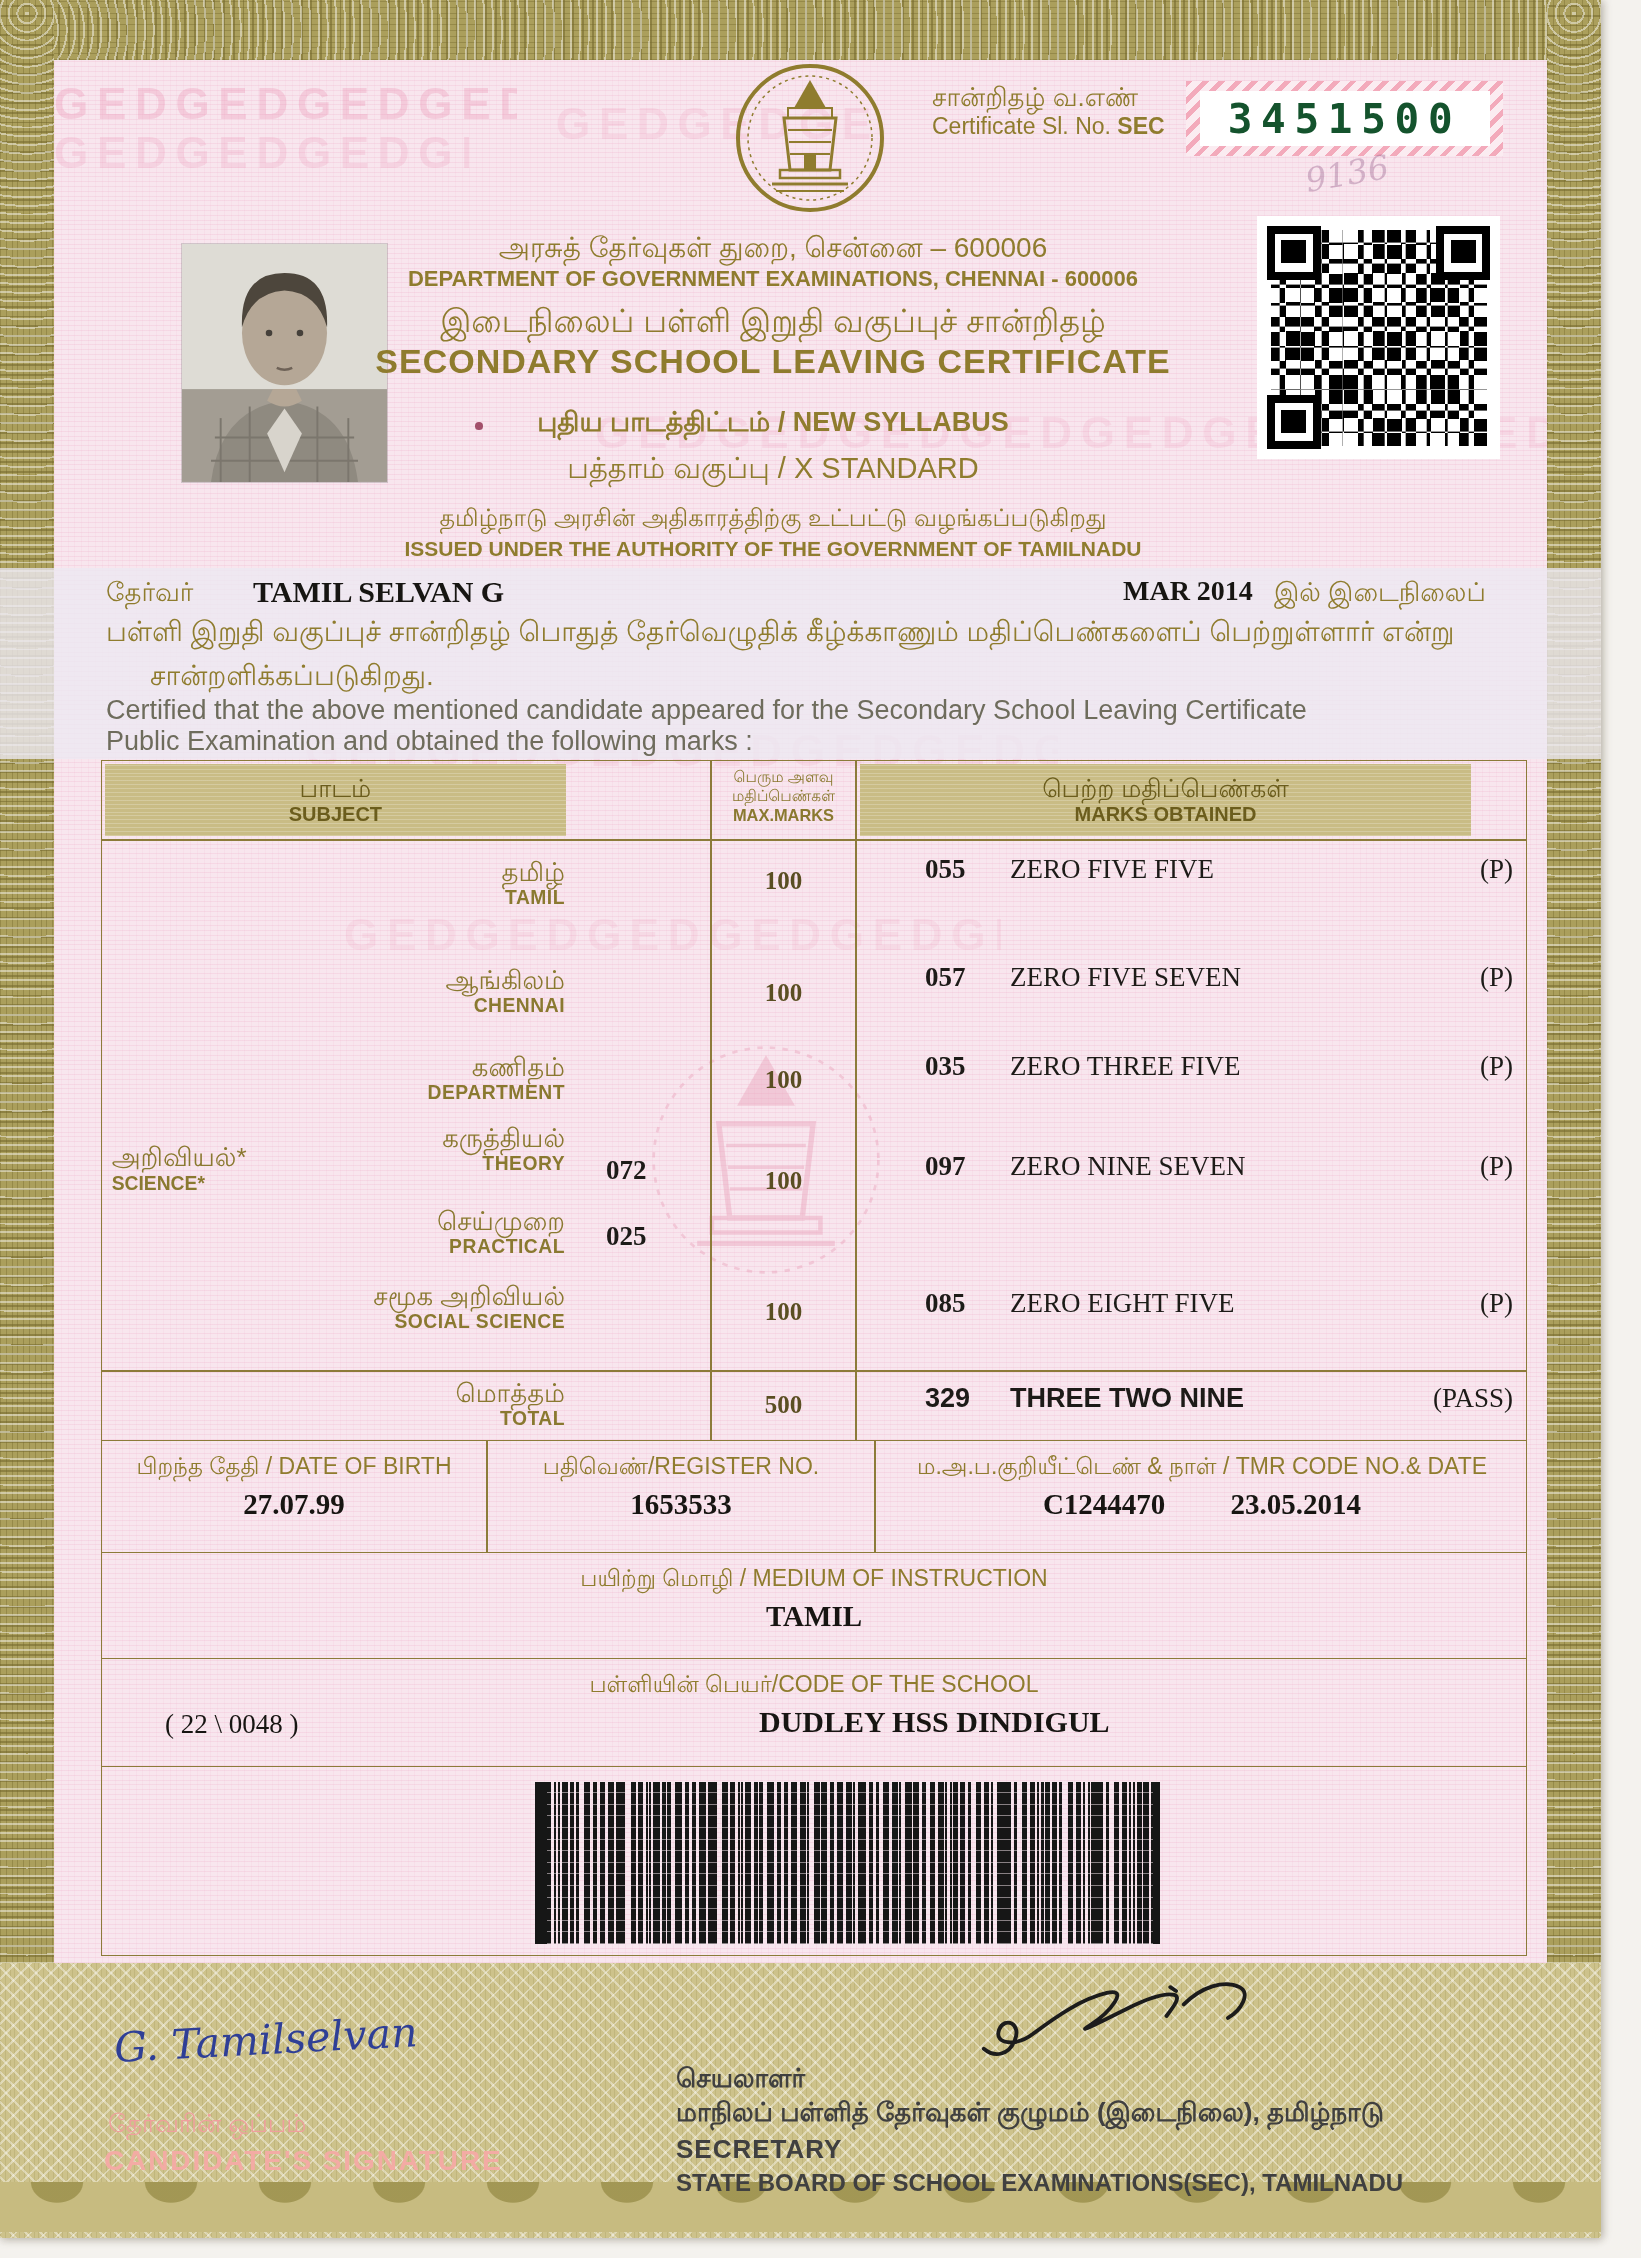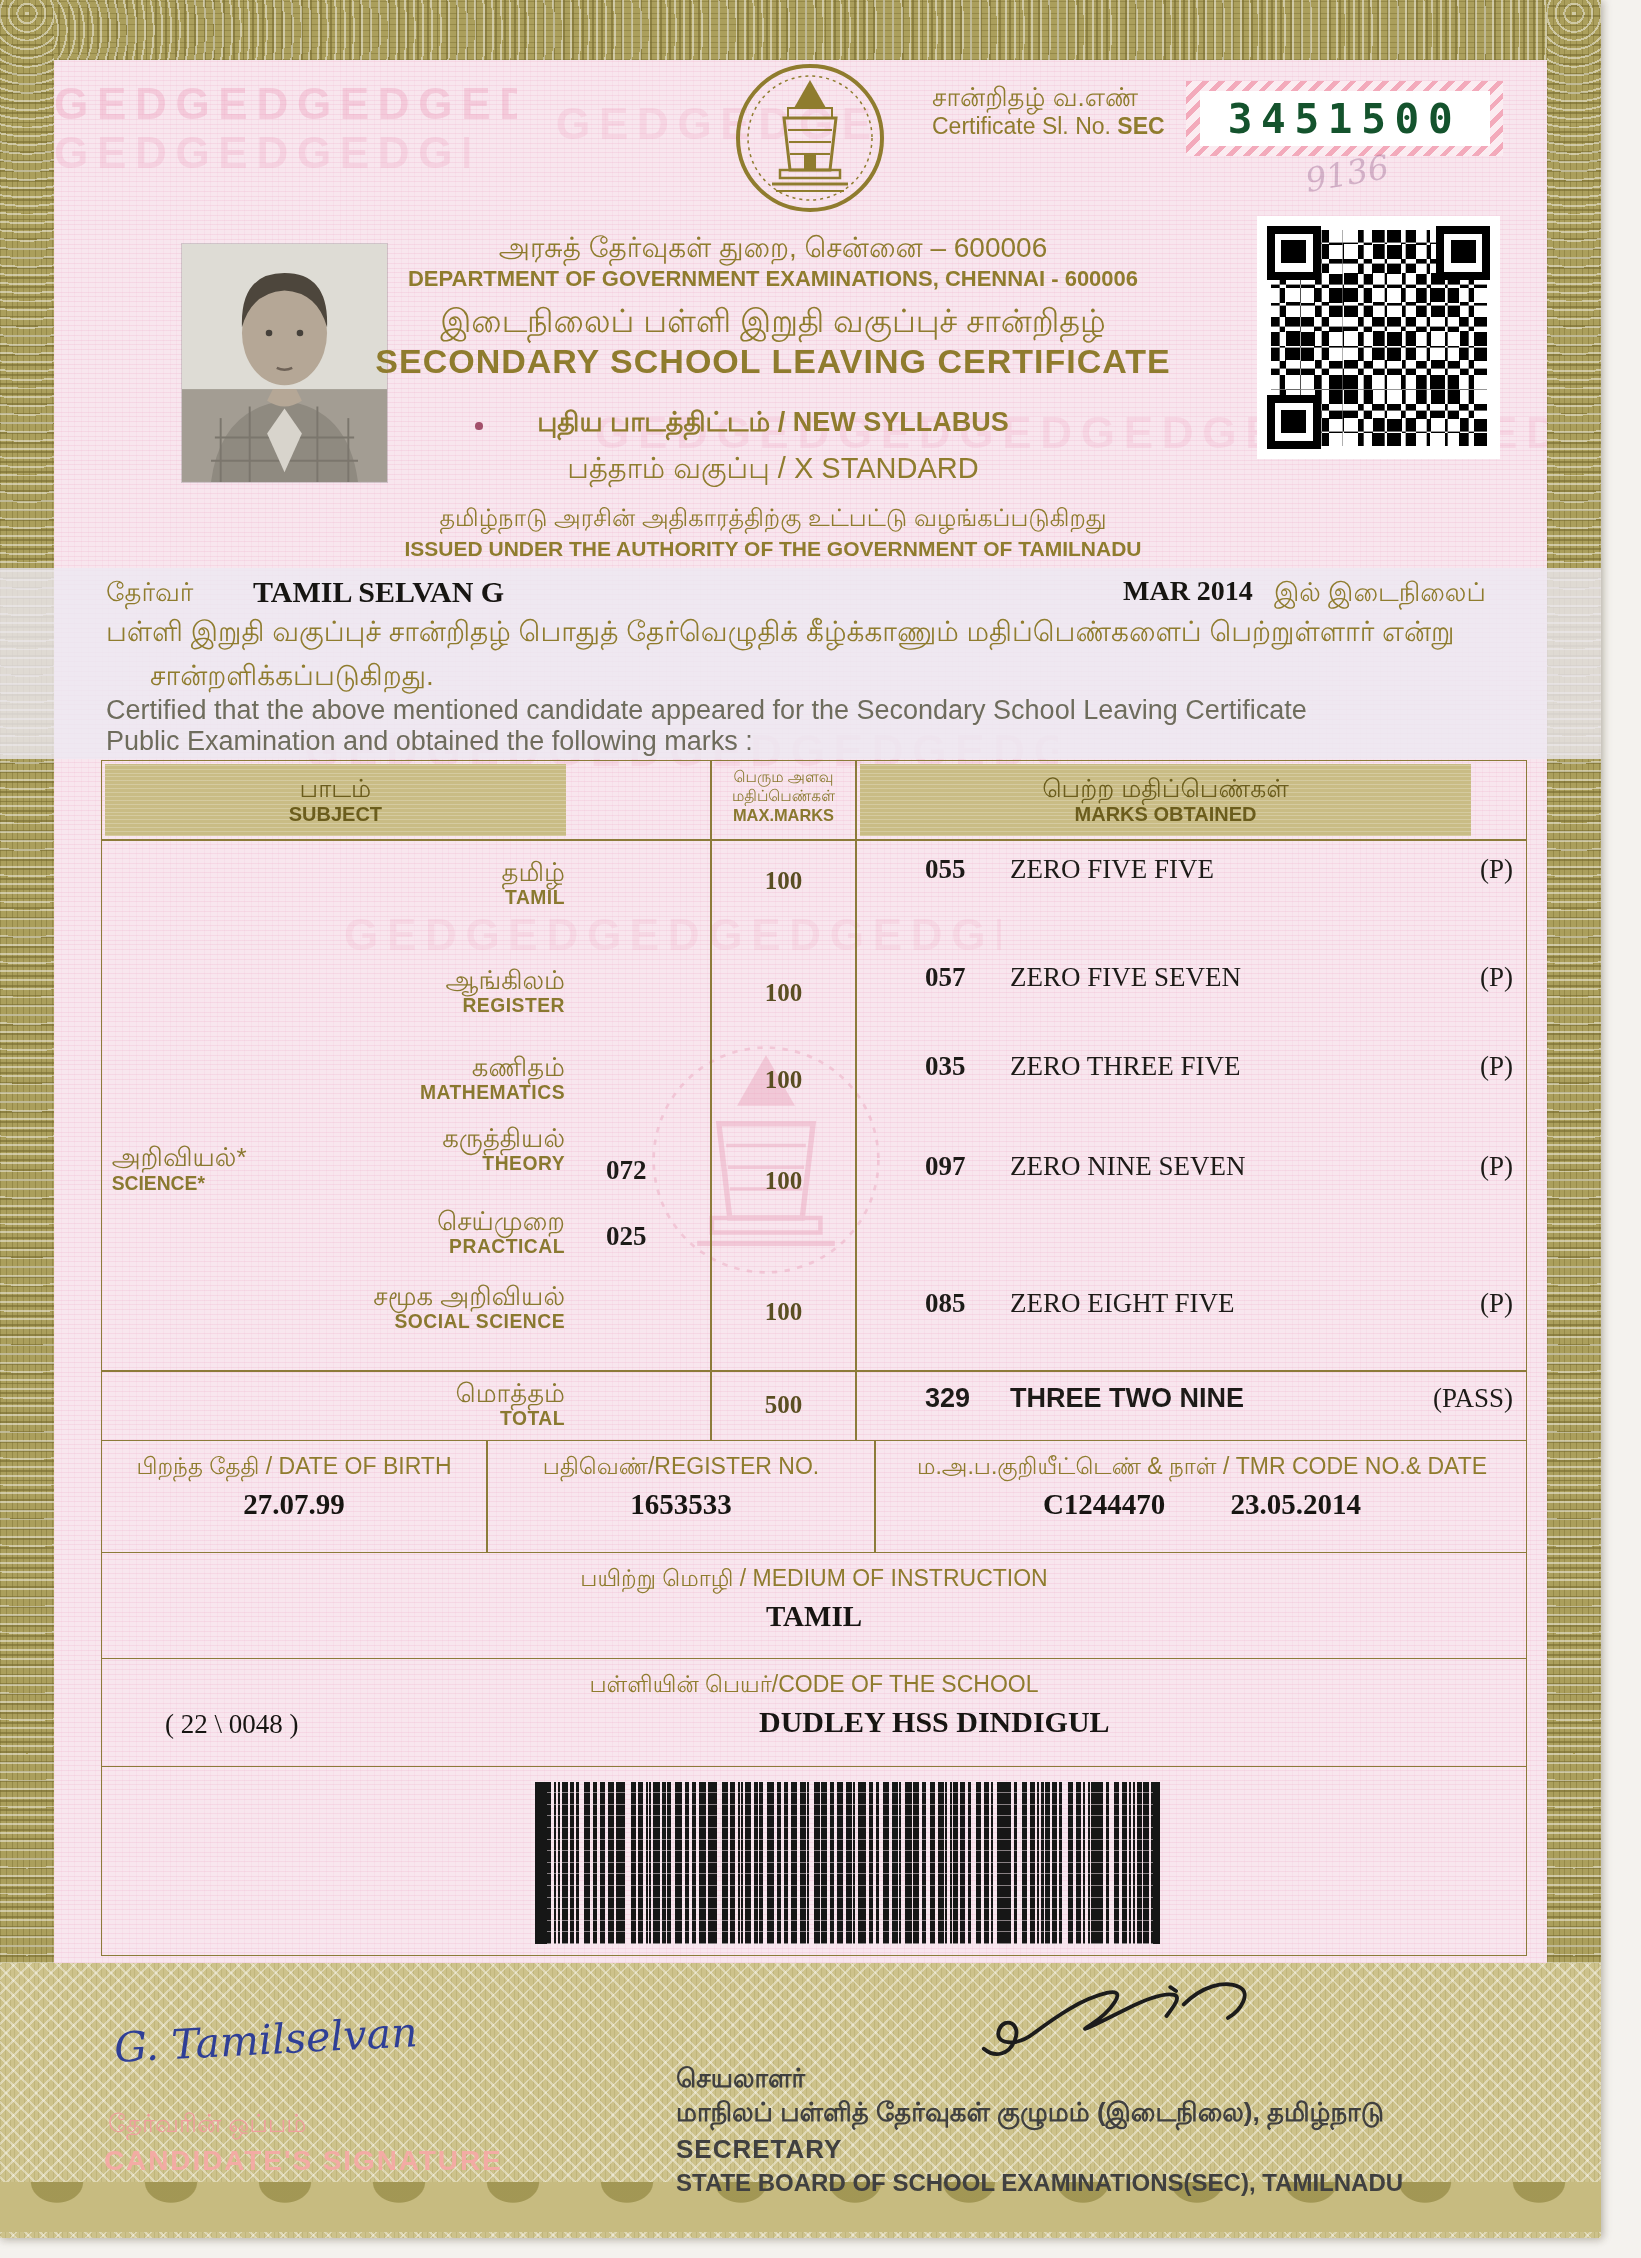--- a/index.html
+++ b/index.html
@@ -308,30 +308,30 @@
       <div class="ta">தமிழ்</div>
       <div class="en">TAMIL</div>
     </div>
     <div class="maxval" style="top:106px;">100</div>
     <div class="mk-num" style="top:93px;">055</div>
     <div class="mk-words" style="top:93px;">ZERO FIVE FIVE</div>
     <div class="mk-res" style="top:93px;">(P)</div>
 
     <div class="subj" style="top:205px;">
       <div class="ta">ஆங்கிலம்</div>
-      <div class="en">REGISTER</div>
+      <div class="en">CHENNAI</div>
     </div>
     <div class="maxval" style="top:218px;">100</div>
     <div class="mk-num" style="top:201px;">057</div>
     <div class="mk-words" style="top:201px;">ZERO FIVE SEVEN</div>
     <div class="mk-res" style="top:201px;">(P)</div>
 
     <div class="subj" style="top:292px;">
       <div class="ta">கணிதம்</div>
-      <div class="en">MATHEMATICS</div>
+      <div class="en">DEPARTMENT</div>
     </div>
     <div class="maxval" style="top:305px;">100</div>
     <div class="mk-num" style="top:290px;">035</div>
     <div class="mk-words" style="top:290px;">ZERO THREE FIVE</div>
     <div class="mk-res" style="top:290px;">(P)</div>
 
     <div class="sci-grp" style="top:382px;">
       <div class="ta">அறிவியல்*</div>
       <div class="en">SCIENCE*</div>
     </div>

